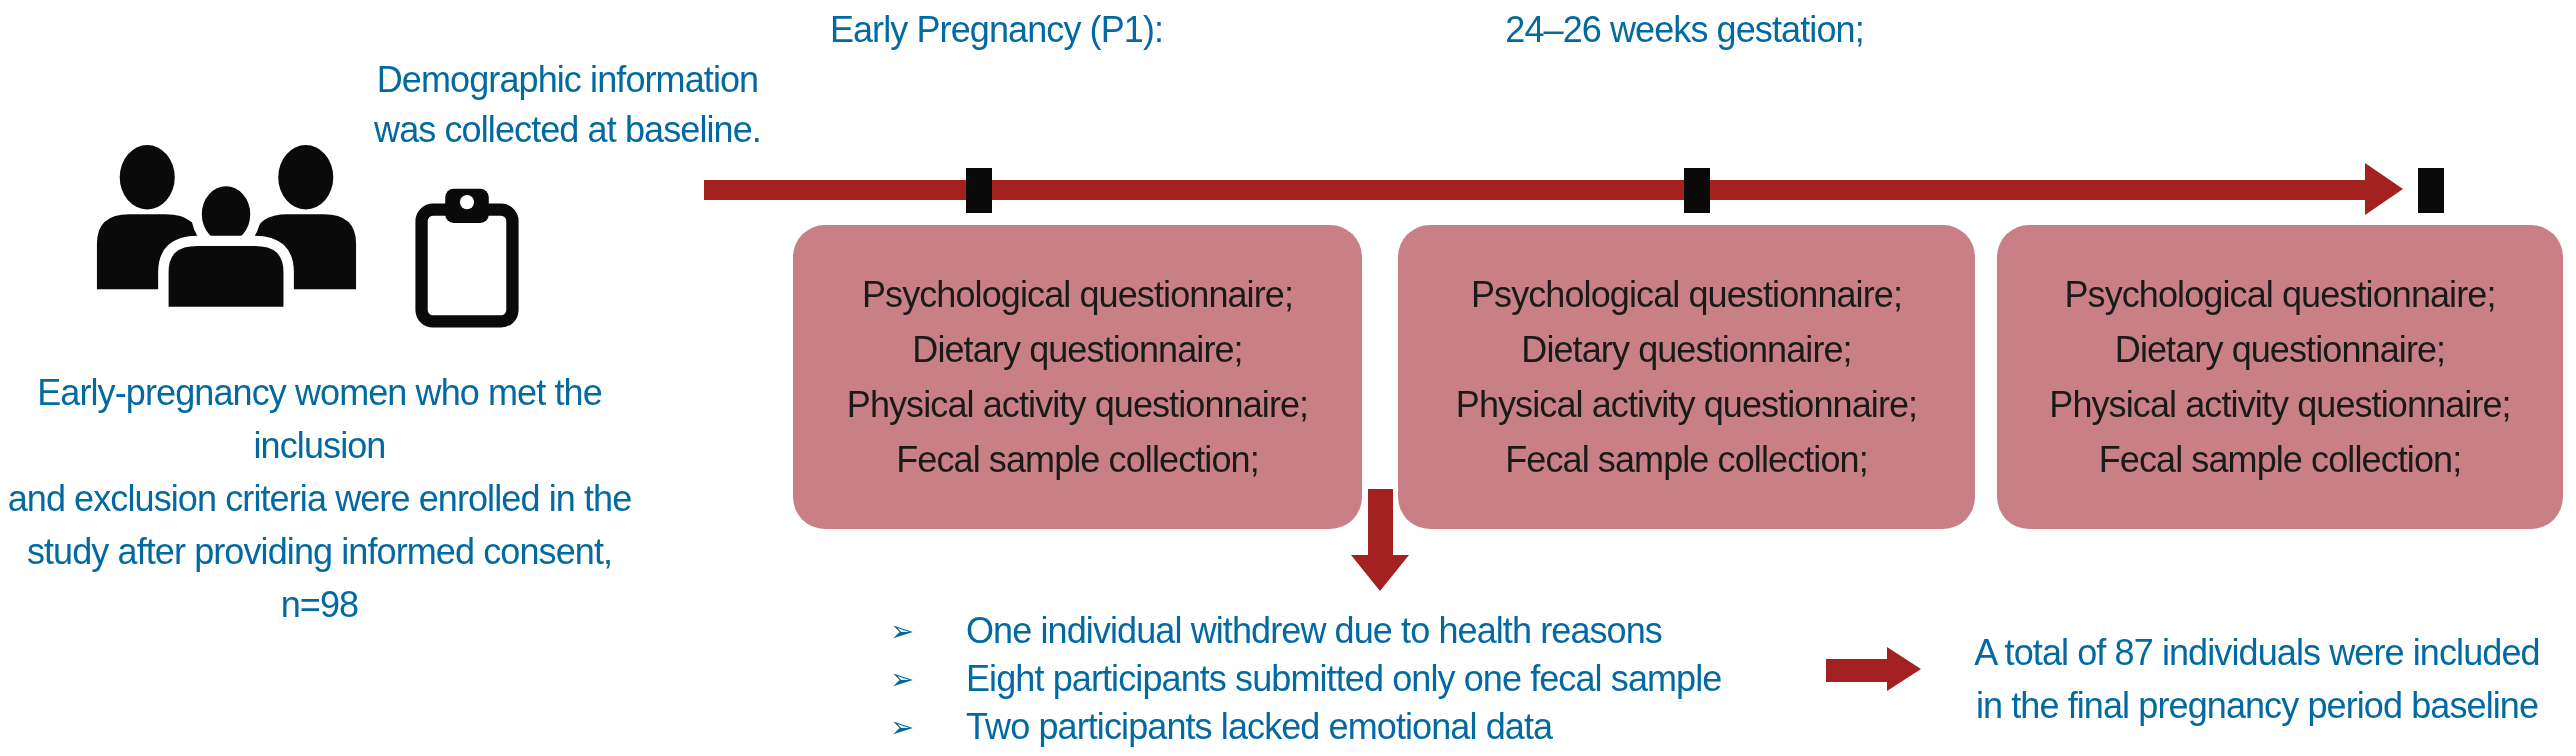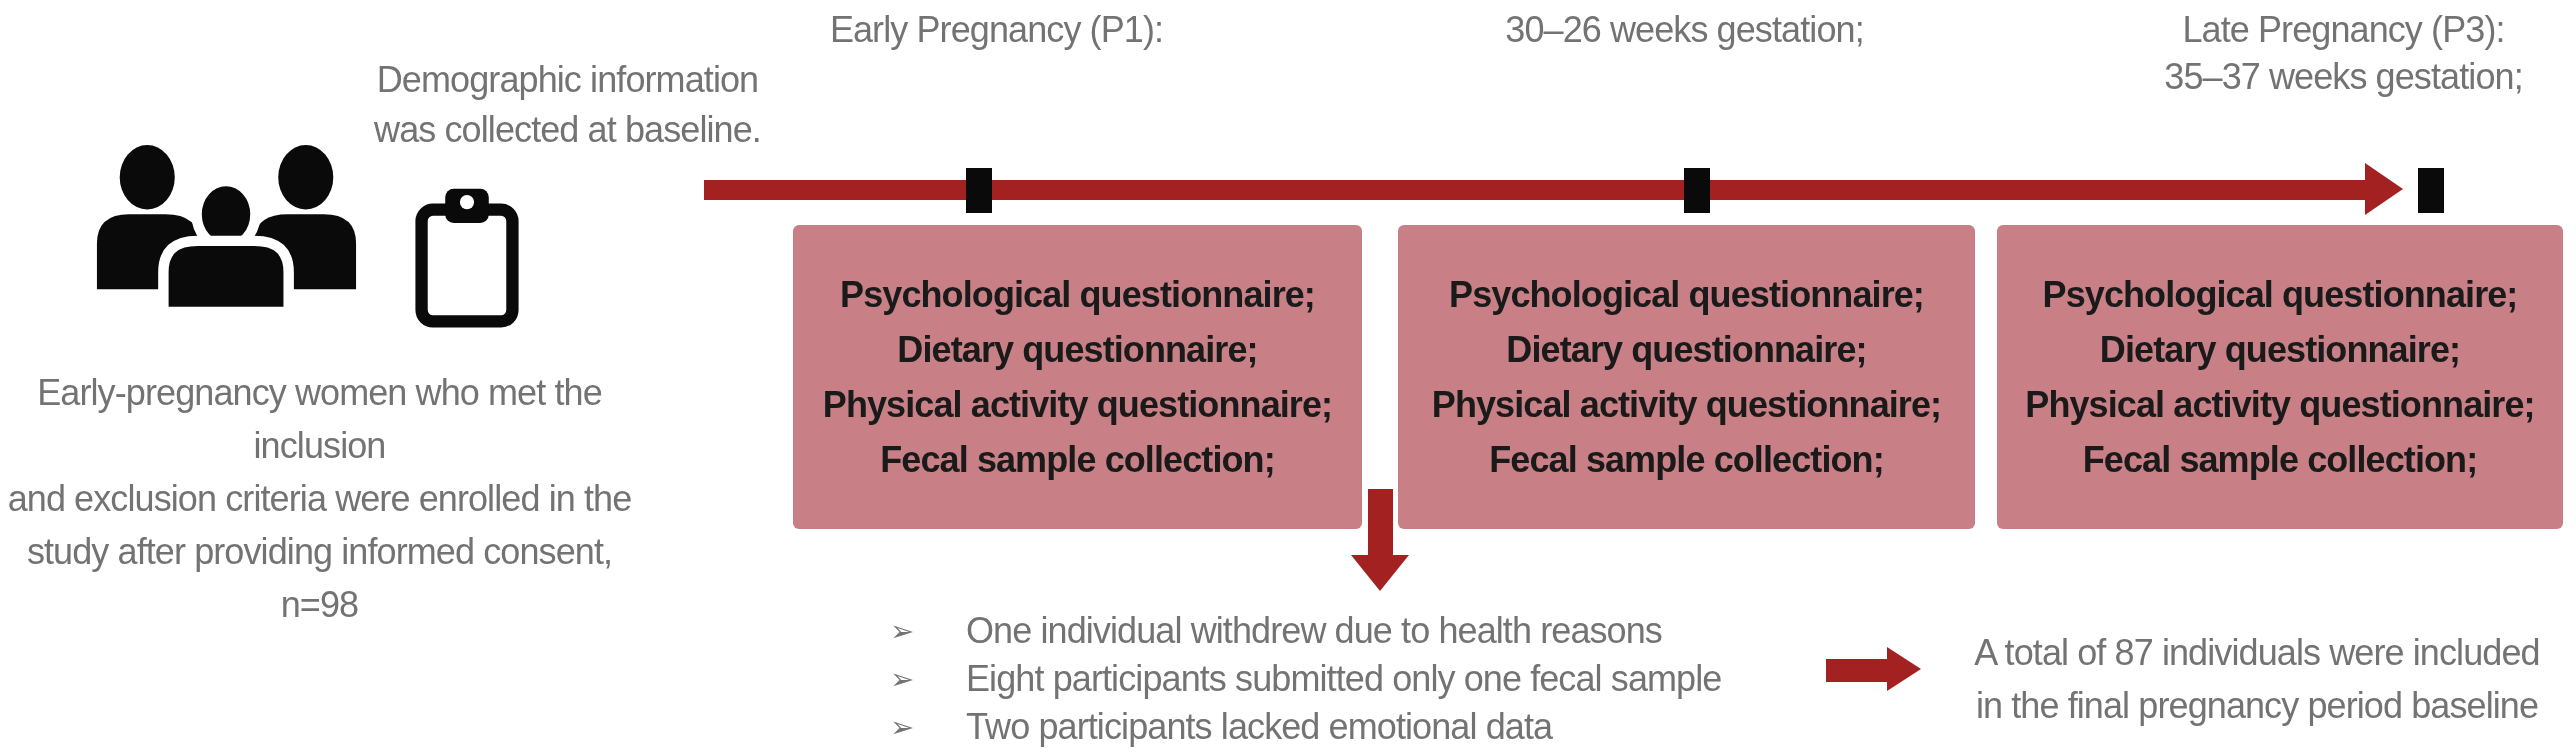--- a/index.html
+++ b/index.html
@@ -5,21 +5,21 @@
   html,body{margin:0;padding:0;background:#ffffff;}
   #canvas{
     position:relative;
     width:2576px;
     height:756px;
     background:#ffffff;
     font-family:"Liberation Sans", sans-serif;
     color:#1a1a1a;
     overflow:hidden;
   }
-  .txt{position:absolute; font-size:36px; letter-spacing:-0.9px; color:#737373;}
+  .txt{position:absolute; font-size:36px; letter-spacing:-0.9px; color:#0369a1;}
   .center{text-align:center;}
 
   
   #baseline{left:349px; top:55px; width:437px; line-height:50px;}
 
   
   #enrollment{left:0px; top:366px; width:639px; line-height:53px;}
 
   
   .phase{top:5.7px; line-height:47px;}
@@ -29,23 +29,23 @@
 
   
   #tl-line{position:absolute; left:704px; top:180px; width:1663px; height:20px; background:#A32121;}
   #tl-head{position:absolute; left:2365px; top:163px; width:0; height:0;
            border-top:26.6px solid transparent; border-bottom:26.6px solid transparent;
            border-left:38px solid #A32121;}
   .tick{position:absolute; top:168px; width:26px; height:45px; background:#0a0a0a;}
   #tick1{left:966px;} #tick2{left:1684px;} #tick3{left:2418px;}
 
   
-  .pbox{position:absolute; top:225px; height:304px; background:#C88086; border-radius:6px;
+  .pbox{position:absolute; top:225px; height:304px; background:#C88086; border-radius:32px;
         display:flex; flex-direction:column; justify-content:center; align-items:center;
-        font-size:36px; letter-spacing:-0.9px; line-height:55px; text-align:right;font-weight:bold;}
+        font-size:36px; letter-spacing:-0.9px; line-height:55px; text-align:right;}
   #box1{left:793px; width:569px;}
   #box2{left:1398px; width:577px;}
   #box3{left:1997px; width:566px;}
 
   
   #down-shaft{position:absolute; left:1368px; top:489px; width:25px; height:68px; background:#A32121;}
   #down-head{position:absolute; left:1351px; top:555px; width:0; height:0;
              border-left:29px solid transparent; border-right:29px solid transparent;
              border-top:36px solid #A32121;}
 
@@ -99,25 +99,21 @@
   <div class="txt center" id="enrollment">
     <div>Early-pregnancy women who met the inclusion</div>
     <div>and exclusion criteria were enrolled in the</div>
     <div>study after providing informed consent, n=98</div>
   </div>
 
   <div class="txt center phase" id="ph1">
     <div>Early Pregnancy (P1):</div>
   </div>
   <div class="txt center phase" id="ph2">
-    <div>30–26 weeks gestation;</div>
-  </div>
-  <div class="txt center phase" id="ph3">
-    <div>Late Pregnancy (P3):</div>
-    <div>35–37 weeks gestation;</div>
+    <div>24–26 weeks gestation;</div>
   </div>
 
   <div id="tl-line"></div>
   <div id="tl-head"></div>
   <div class="tick" id="tick1"></div>
   <div class="tick" id="tick2"></div>
   <div class="tick" id="tick3"></div>
 
   <div class="pbox" id="box1">
     <div>Psychological questionnaire;</div>

